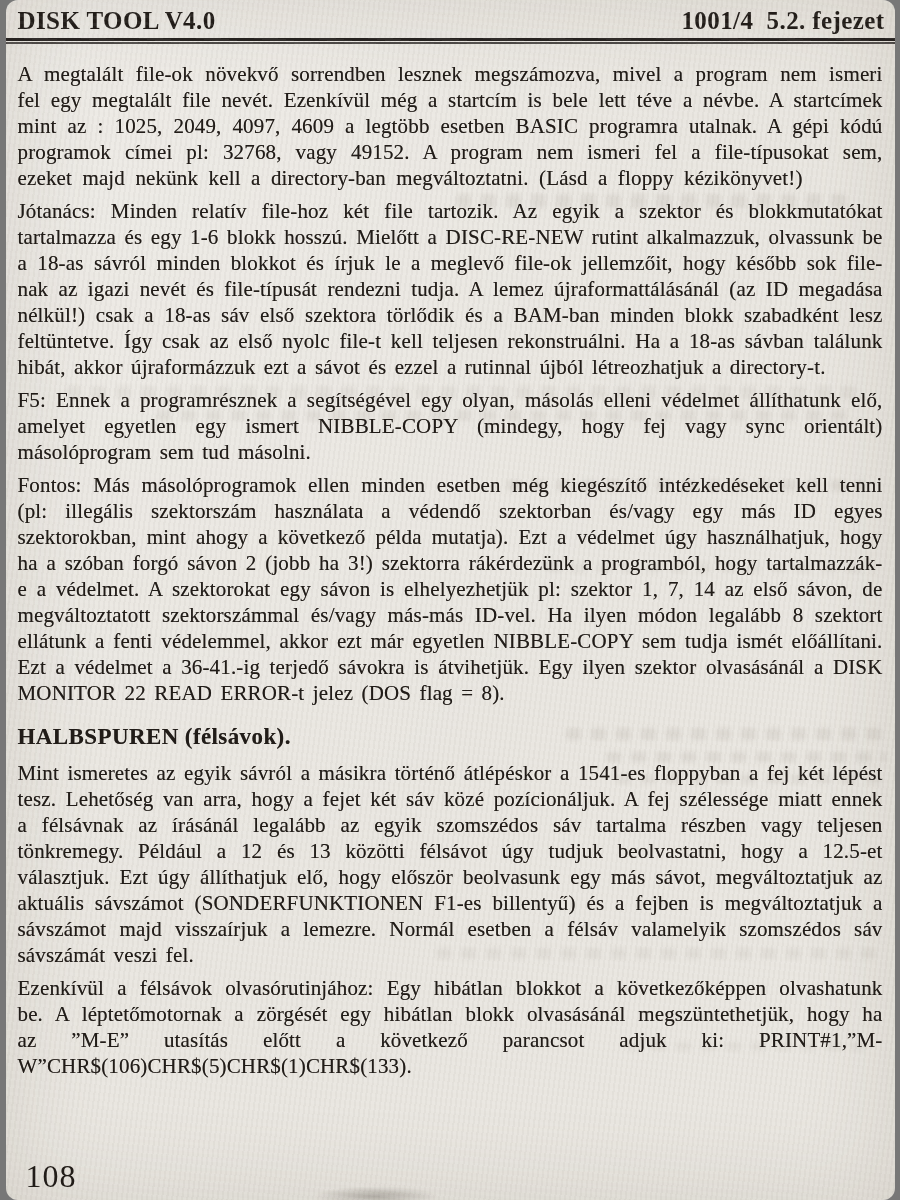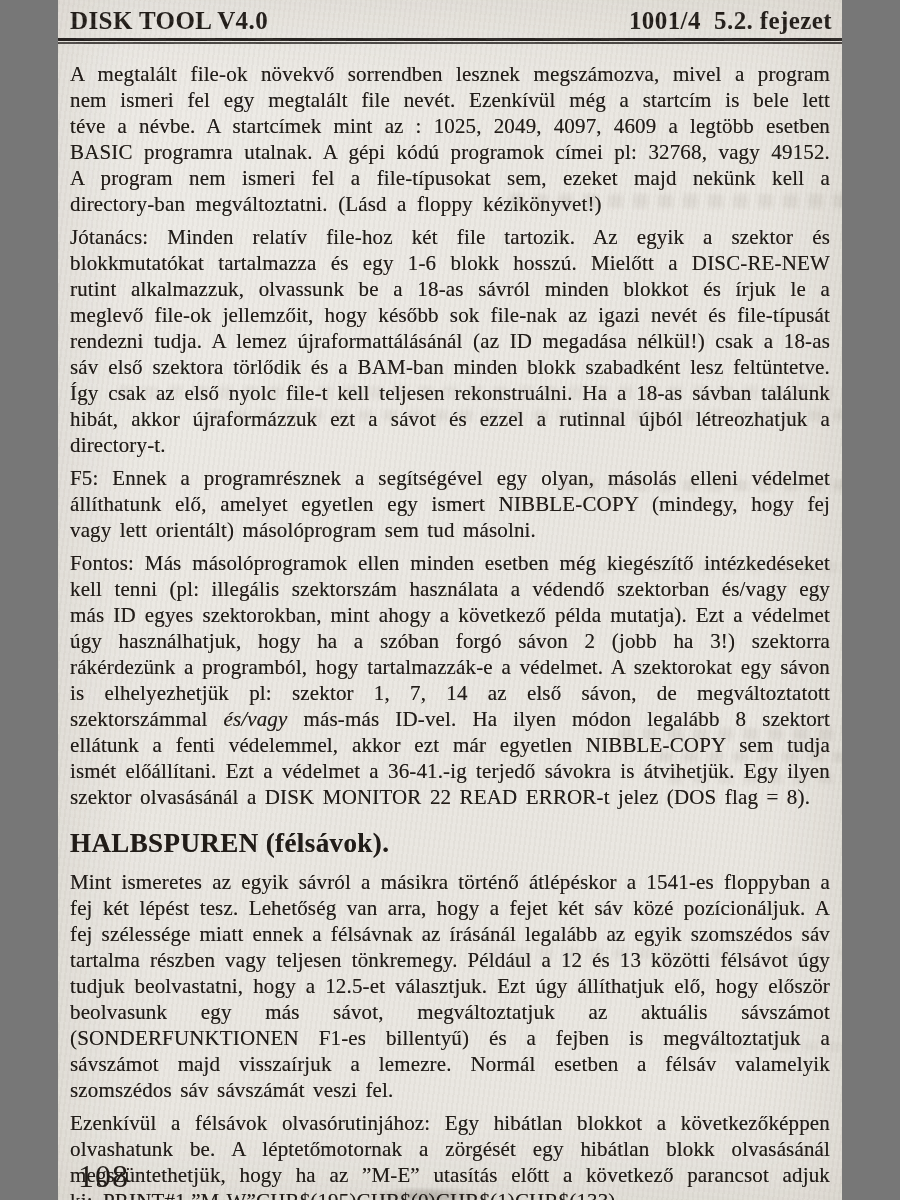--- a/index.html
+++ b/index.html
@@ -1,28 +1,29 @@
 <!DOCTYPE html>
 <html><head>
 <meta charset="utf-8">
 <style>
   html, body { margin: 0; padding: 0; background: #777; }
   .page {
     position: relative;
-    width: 784px;
+    width: 889px;
     height: 1200px;
     margin: 0 auto;
     background:
       radial-gradient(ellipse 90px 14px at 370px 1196px, rgba(95,90,82,.38), rgba(95,90,82,0) 70%),
       radial-gradient(ellipse at 15% 8%, rgba(255,255,255,.18), rgba(255,255,255,0) 55%),
       #e9e6e0;
     box-shadow: inset 0 0 90px rgba(125,115,98,.18);
     overflow: hidden;
     font-family: "Liberation Serif", "DejaVu Serif", serif;
     color: #211c18;
+    border-radius: 12px;
   }
   .page::after {
     content: "";
     position: absolute; inset: 0;
     background-image:
       repeating-linear-gradient(7deg,  rgba(255,255,255,.05) 0 3px, rgba(255,255,255,0) 3px 7px),
       repeating-linear-gradient(97deg, rgba(60,50,40,.035) 0 2px, rgba(60,50,40,0) 2px 5px);
     pointer-events: none;
   }
 
@@ -56,26 +57,26 @@
   .body-text p {
     margin: 0 0 7px 0;
     font-size: 21px;
     line-height: 26px;
     text-align: justify;
     word-spacing: 3px;
     letter-spacing: .15px;
     text-shadow: 0 0 .5px rgba(33,28,24,.55);
   }
   .body-text p span.b { font-weight: 400; }
-  .body-text p span.i { font-style: italic; }
+  .body-text p span.i { }
   p.loose { word-spacing: 5px; }
 
   h2.section {
     margin: 18px 0 10px 0;
-    font-size: 27px;
+    font-size: 23px;
     font-weight: 700;
     letter-spacing: .4px;
     text-shadow: 0 0 .5px rgba(33,28,24,.55);
   }
 
   .page-number {
     position: absolute;
     left: 20px;
     top: 1158px;
     font-size: 32px;
@@ -112,27 +113,27 @@
 
   <div class="hdr">
     <span class="left">DISK TOOL V4.0</span>
     <span class="right">1001/4  5.2. fejezet</span>
   </div>
   <div class="hdr-rule"></div>
 
   <div class="body-text">
     <p class="loose"><span>A megtalált file-ok növekvő sorrendben lesznek megszámozva, mivel a program nem ismeri fel egy megtalált file nevét. Ezenkívül még a startcím is bele lett téve a névbe. A startcímek mint az : 1025, 2049, 4097, 4609 a legtöbb esetben BASIC programra utalnak. A gépi kódú programok címei pl: 32768, vagy 49152. A program nem ismeri fel a file-típusokat sem, ezeket majd nekünk kell a directory-ban megváltoztatni. (Lásd a floppy kézikönyvet!)</span></p>
     <p><span class="b">Jótanács:</span><span> Minden relatív file-hoz két file tartozik. Az egyik a szektor és blokkmutatókat tartalmazza és egy 1-6 blokk hosszú. Mielőtt a DISC-RE-NEW rutint alkalmazzuk, olvassunk be a 18-as sávról minden blokkot és írjuk le a meglevő file-ok jellemzőit, hogy később sok file-nak az igazi nevét és file-típusát rendezni tudja. A lemez újraformattálásánál (az ID megadása nélkül!) csak a 18-as sáv első szektora törlődik és a BAM-ban minden blokk szabadként lesz feltüntetve. Így csak az első nyolc file-t kell teljesen rekonstruálni. Ha a 18-as sávban találunk hibát, akkor újraformázzuk ezt a sávot és ezzel a rutinnal újból létreozhatjuk a directory-t.</span></p>
-    <p><span class="b">F5:</span><span> Ennek a programrésznek a segítségével egy olyan, másolás elleni védelmet állíthatunk elő, amelyet egyetlen egy ismert NIBBLE-COPY (mindegy, hogy fej vagy lett orientált) másolóprogram sem tud másolni.</span></p>
+    <p><span class="b">F5:</span><span> Ennek a programrésznek a segítségével egy olyan, másolás elleni védelmet állíthatunk elő, amelyet egyetlen egy ismert NIBBLE-COPY (mindegy, hogy fej vagy sync orientált) másolóprogram sem tud másolni.</span></p>
     <p><span class="b">Fontos:</span><span> Más másolóprogramok ellen minden esetben még kiegészítő intézkedéseket kell tenni (pl: illegális szektorszám használata a védendő szektorban és/vagy egy más ID egyes szektorokban, mint ahogy a következő példa mutatja). Ezt a védelmet úgy használhatjuk, hogy ha a szóban forgó sávon 2 (jobb ha 3!) szektorra rákérdezünk a programból, hogy tartalmazzák-e a védelmet. A szektorokat egy sávon is elhelyezhetjük pl: szektor 1, 7, 14 az első sávon, de megváltoztatott szektorszámmal </span><span class="i">és/vagy</span><span> más-más ID-vel. Ha ilyen módon legalább 8 szektort ellátunk a fenti védelemmel, akkor ezt már egyetlen NIBBLE-COPY sem tudja ismét előállítani. Ezt a védelmet a 36-41.-ig terjedő sávokra is átvihetjük. Egy ilyen szektor olvasásánál a DISK MONITOR 22 READ ERROR-t jelez (DOS flag = 8).</span></p>
 
     <h2 class="section">HALBSPUREN (félsávok).</h2>
 
     <p><span>Mint ismeretes az egyik sávról a másikra történő átlépéskor a 1541-es floppyban a fej két lépést tesz. Lehetőség van arra, hogy a fejet két sáv közé pozícionáljuk. A fej szélessége miatt ennek a félsávnak az írásánál legalább az egyik szomszédos sáv tartalma részben vagy teljesen tönkremegy. Például a 12 és 13 közötti félsávot úgy tudjuk beolvastatni, hogy a 12.5-et választjuk. Ezt úgy állíthatjuk elő, hogy először beolvasunk egy más sávot, megváltoztatjuk az aktuális sávszámot (SONDERFUNKTIONEN F1-es billentyű) és a fejben is megváltoztatjuk a sávszámot majd visszaírjuk a lemezre. Normál esetben a félsáv valamelyik szomszédos sáv sávszámát veszi fel.</span></p>
-    <p class="loose"><span class="b">Ezenkívül</span><span> a félsávok olvasórutinjához: Egy hibátlan blokkot a következőképpen olvashatunk be. A léptetőmotornak a zörgését egy hibátlan blokk olvasásánál megszüntethetjük, hogy ha az ”M-E” utasítás előtt a következő parancsot adjuk ki: PRINT#1,”M-W”CHR$(195)CHR$(0)CHR$(1)CHR$(133).</span></p>
+    <p class="loose"><span class="b">Ezenkívül</span><span> a félsávok olvasórutinjához: Egy hibátlan blokkot a következőképpen olvashatunk be. A léptetőmotornak a zörgését egy hibátlan blokk olvasásánál megszüntethetjük, hogy ha az ”M-E” utasítás előtt a következő parancsot adjuk ki: PRINT#1,”M-W”CHR$(106)CHR$(5)CHR$(1)CHR$(133).</span></p>
   </div>
 
   <div class="page-number">108</div>
 
   <div class="ghost g1"></div>
   <div class="ghost g2"></div>
   <div class="ghost g3"></div>
   <div class="ghost g4"></div>
   <div class="ghost g5"></div>
   <div class="ghost g6"></div>

